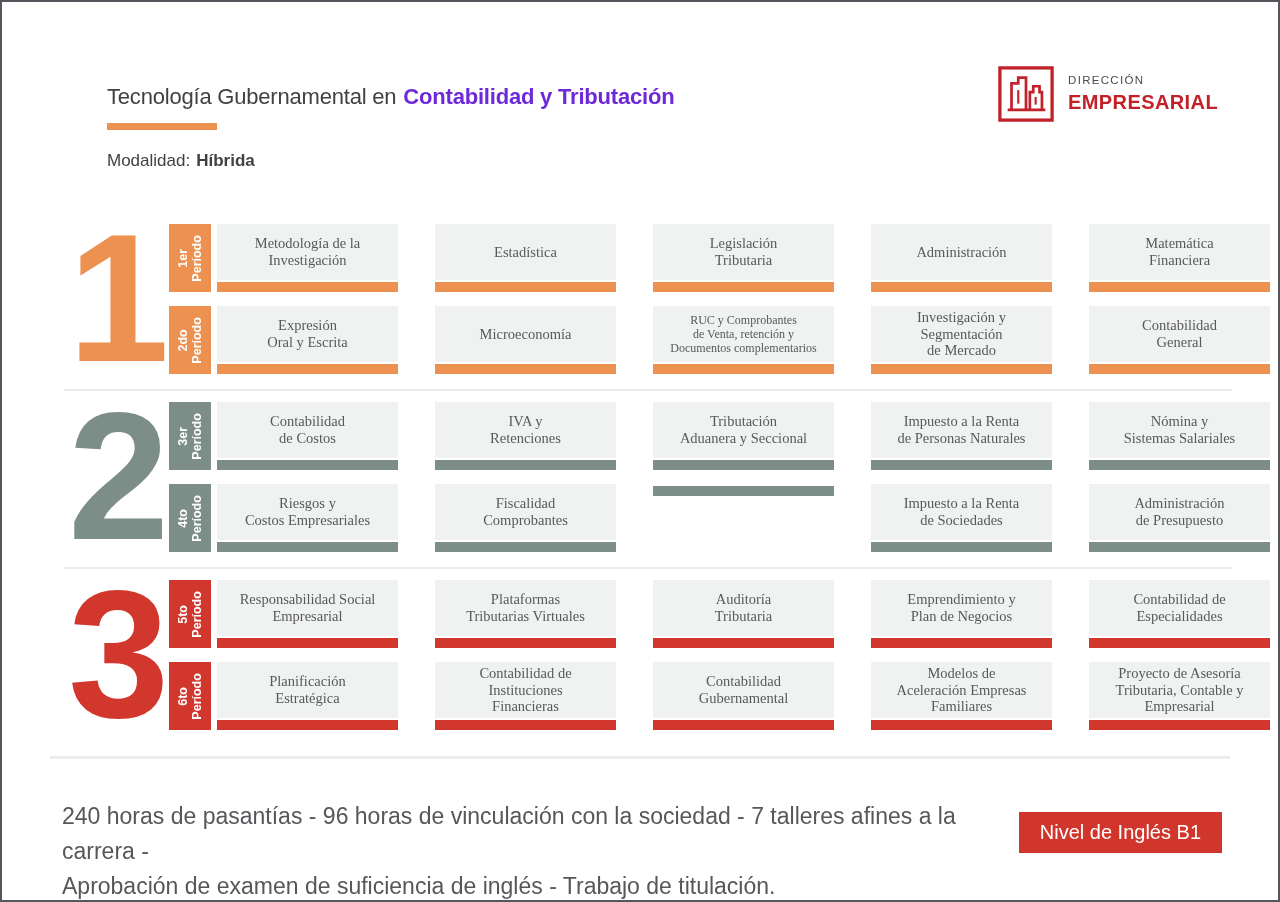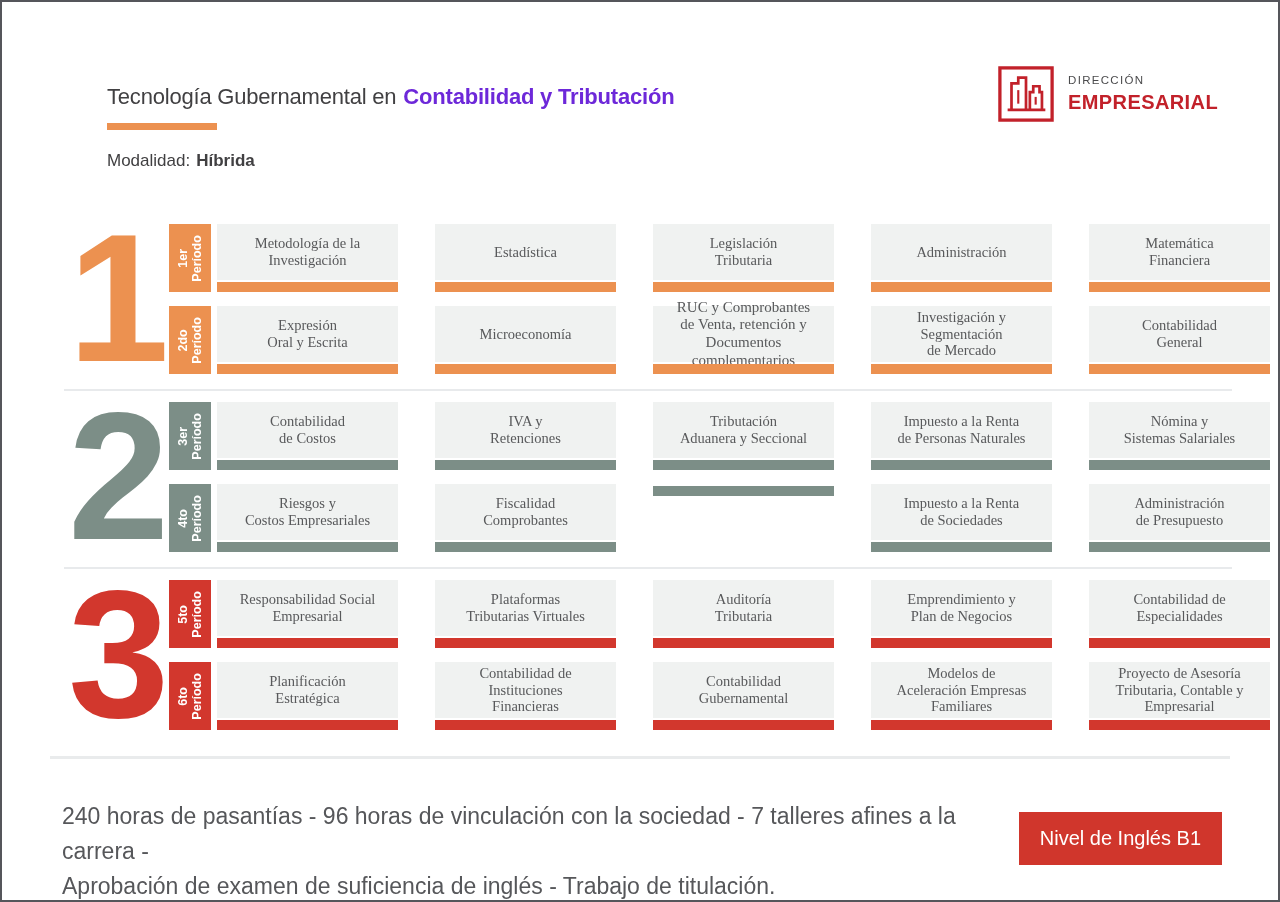--- a/index.html
+++ b/index.html
@@ -42,21 +42,21 @@
     transform:rotate(-90deg); color:#fff; font-weight:bold; font-size:12.5px;
     line-height:1.15; text-align:center; white-space:pre-line;
   }
   .cards { display:flex; gap:37px;font-family:Liberation Serif, serif; }
   .card { width:181px; display:flex; flex-direction:column; }
   .course-name {
     height:56px; background:#F0F2F1; color:#58595B; font-size:14.5px; line-height:1.17;
     display:flex; align-items:center; justify-content:center; text-align:center;
     white-space:pre-line; padding:0 2px;
   }
-  .course-name.dense { font-size:15px; }
+  .course-name.dense { font-size:12px; }
   .card-bar { height:10px; margin-top:2px; }
 
   .theme-orange .year-number { color:#EC9150; }
   .theme-orange .period-tab,
   .theme-orange .card-bar { background:#EC9150; }
   .theme-sage .year-number { color:#7C8E87; }
   .theme-sage .period-tab,
   .theme-sage .card-bar { background:#7C8E87; }
   .theme-red .year-number { color:#D2372D; }
   .theme-red .period-tab,
@@ -66,21 +66,21 @@
 
   
   .footer-divider { position:absolute; top:754px; left:48px; right:48px; height:3px; background:#E9EBEC; }
   .footer-text {
     position:absolute; top:797px; left:60px; width:940px;
     font-size:23px; line-height:35px; color:#56575A; white-space:pre-line;
   }
   .badge {
     position:absolute; top:810px; right:56px;
     background:#D0362C; color:#ffffff; font-size:20px;
-    padding:15px 21px; text-align:center;
+    padding:9px 21px; text-align:center;
   }
 </style>
 </head>
 <body>
 
 <div class="header">
   <div class="title-line">
     <span class="title-prefix">Tecnología Gubernamental en</span><span class="title-highlight">Contabilidad y Tributación</span>
   </div>
   <div class="title-underline"></div>

